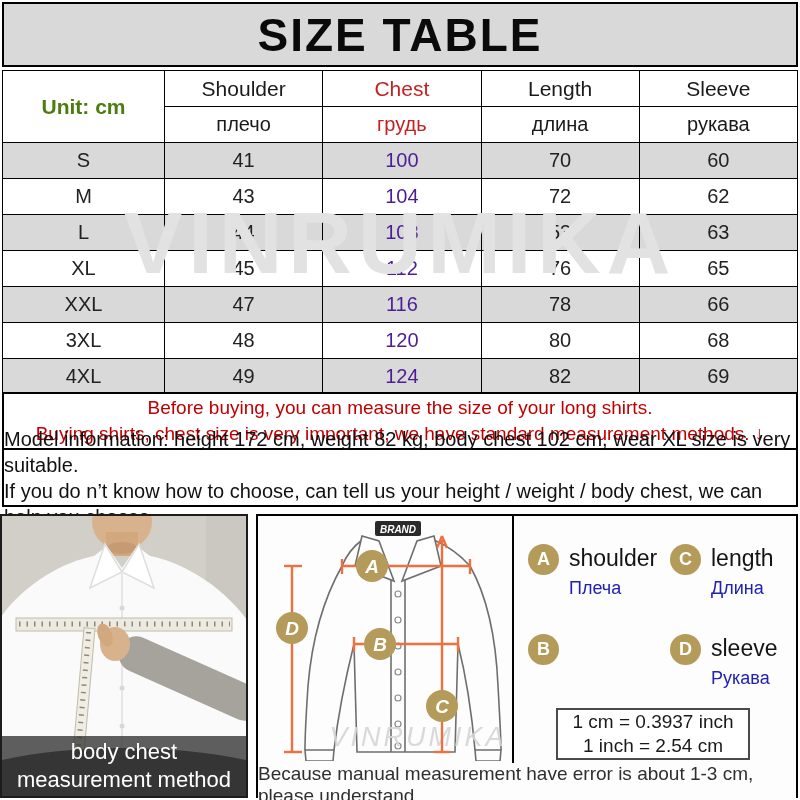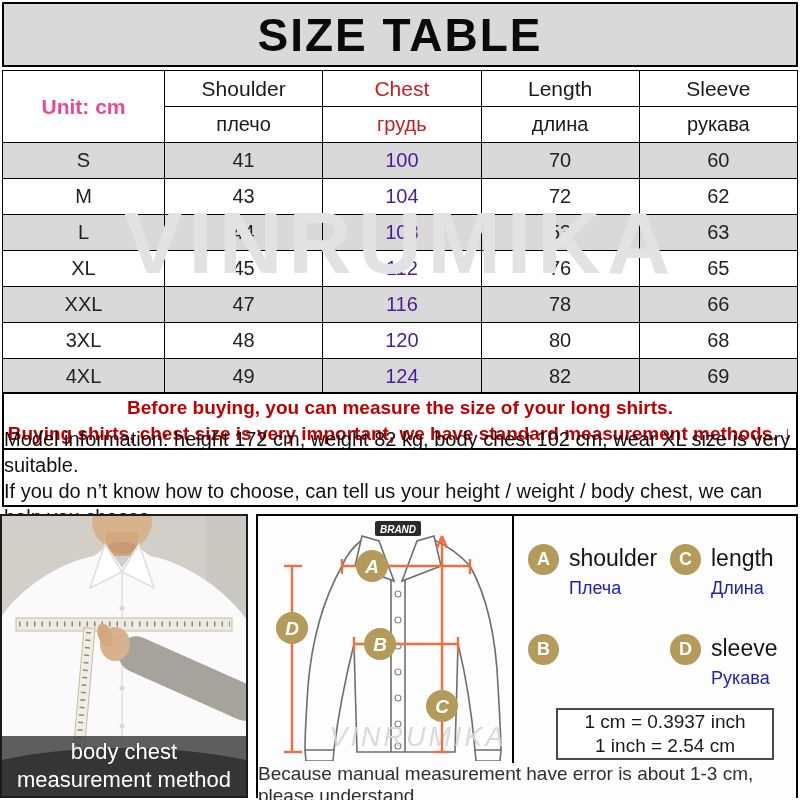--- a/index.html
+++ b/index.html
@@ -8,54 +8,54 @@
 
   
   #banner { position:absolute; left:2px; top:2px; width:796px; height:65px;
     background:#d9d9d9; border:2px solid #000; display:flex; align-items:center; justify-content:center; }
   #banner .title { font-size:46px; font-weight:900; letter-spacing:2px; color:#0a0a0a; }
 
   
   #size-table { position:absolute; left:2px; top:70px; width:796px; border-collapse:collapse; table-layout:fixed; }
   #size-table td { border:1.5px solid #000; text-align:center; vertical-align:middle; height:36px;
     font-size:20px; color:#222; background:#fff; }
-  #size-table .unit-cell { font-weight:bold; font-size:21px; color:#ec4899; width:162px; }
+  #size-table .unit-cell { font-weight:bold; font-size:21px; color:#4d7c0f; width:162px; }
   #size-table .hdr-en { font-size:21px; color:#1a1a1a; }
   #size-table .hdr-ru { font-size:20px; color:#1a1a1a; }
   #size-table .accent { color:#c42222 !important; }
   #size-table .chest-val { color:#4c1d95; }
   #size-table tr.gray td { background:#d9d9d9; }
   #table-watermark { position:absolute; left:0; top:192px; width:800px; text-align:center;
     font-size:88px; font-weight:bold; letter-spacing:6px; color:#e2e2e2; pointer-events:none; z-index:5; }
 
   
   .note-box { position:absolute; left:2px; width:796px; border:2px solid #000; background:#fff;
     display:flex; flex-direction:column; align-items:center; justify-content:center; }
-  #red-note { top:392px; height:58px; color:#c00000; font-size:19px; line-height:26px;font-weight:bold; }
+  #red-note { top:392px; height:58px; color:#c00000; font-size:19px; line-height:26px; }
   #model-note { top:448px; height:59px; color:#111; font-size:20px; line-height:26px; }
 
   
   #photo { position:absolute; left:0; top:514px; width:248px; height:284px; border:2px solid #1c1c1c; background:#d2cfc9; }
   #photo svg { display:block; }
 
   
   #bottom-block { position:absolute; left:256px; top:514px; width:542px; height:284px; border:2px solid #000;
     display:flex; flex-direction:column; background:#fff; }
   #bb-top { display:flex; flex-direction:row; height:247px; }
   #diagram { width:256px; border-right:2px solid #000; position:relative; background:#fdfdfd;font-style:italic; }
   #legend-panel { flex:1; position:relative; background:#fdfdfd; }
 
   .legend-item { position:absolute; display:flex; gap:10px; align-items:flex-start; }
   .legend-circle { width:31px; height:31px; border-radius:50%; background:#b49b5a; color:#fff;
     font-weight:bold; font-size:18px; display:flex; align-items:center; justify-content:center; flex:0 0 auto; }
   .legend-en { font-size:23px; color:#141414; line-height:28px; white-space:nowrap; }
   .legend-en .x2 { color:#dd2222; }
   .legend-ru { font-size:18px; color:#2121b2; line-height:26px; margin-top:3px; }
 
-  #conversion-box { position:absolute; left:42px; top:192px; width:218px; height:52px; border:2px solid #4a4a4a;
+  #conversion-box { position:absolute; left:42px; top:192px; width:194px; height:52px; border:2px solid #4a4a4a;
     display:flex; flex-direction:column; align-items:center; justify-content:center;
     font-size:19px; color:#1a1a1a; line-height:24px; background:#fff; }
 
   #bb-bottom { flex:1; display:flex; align-items:center; justify-content:center;
     font-size:19px; color:#2f2f2f; background:#fdfdfd; }
 </style>
 </head>
 <body>
 
 <div id="stage">

